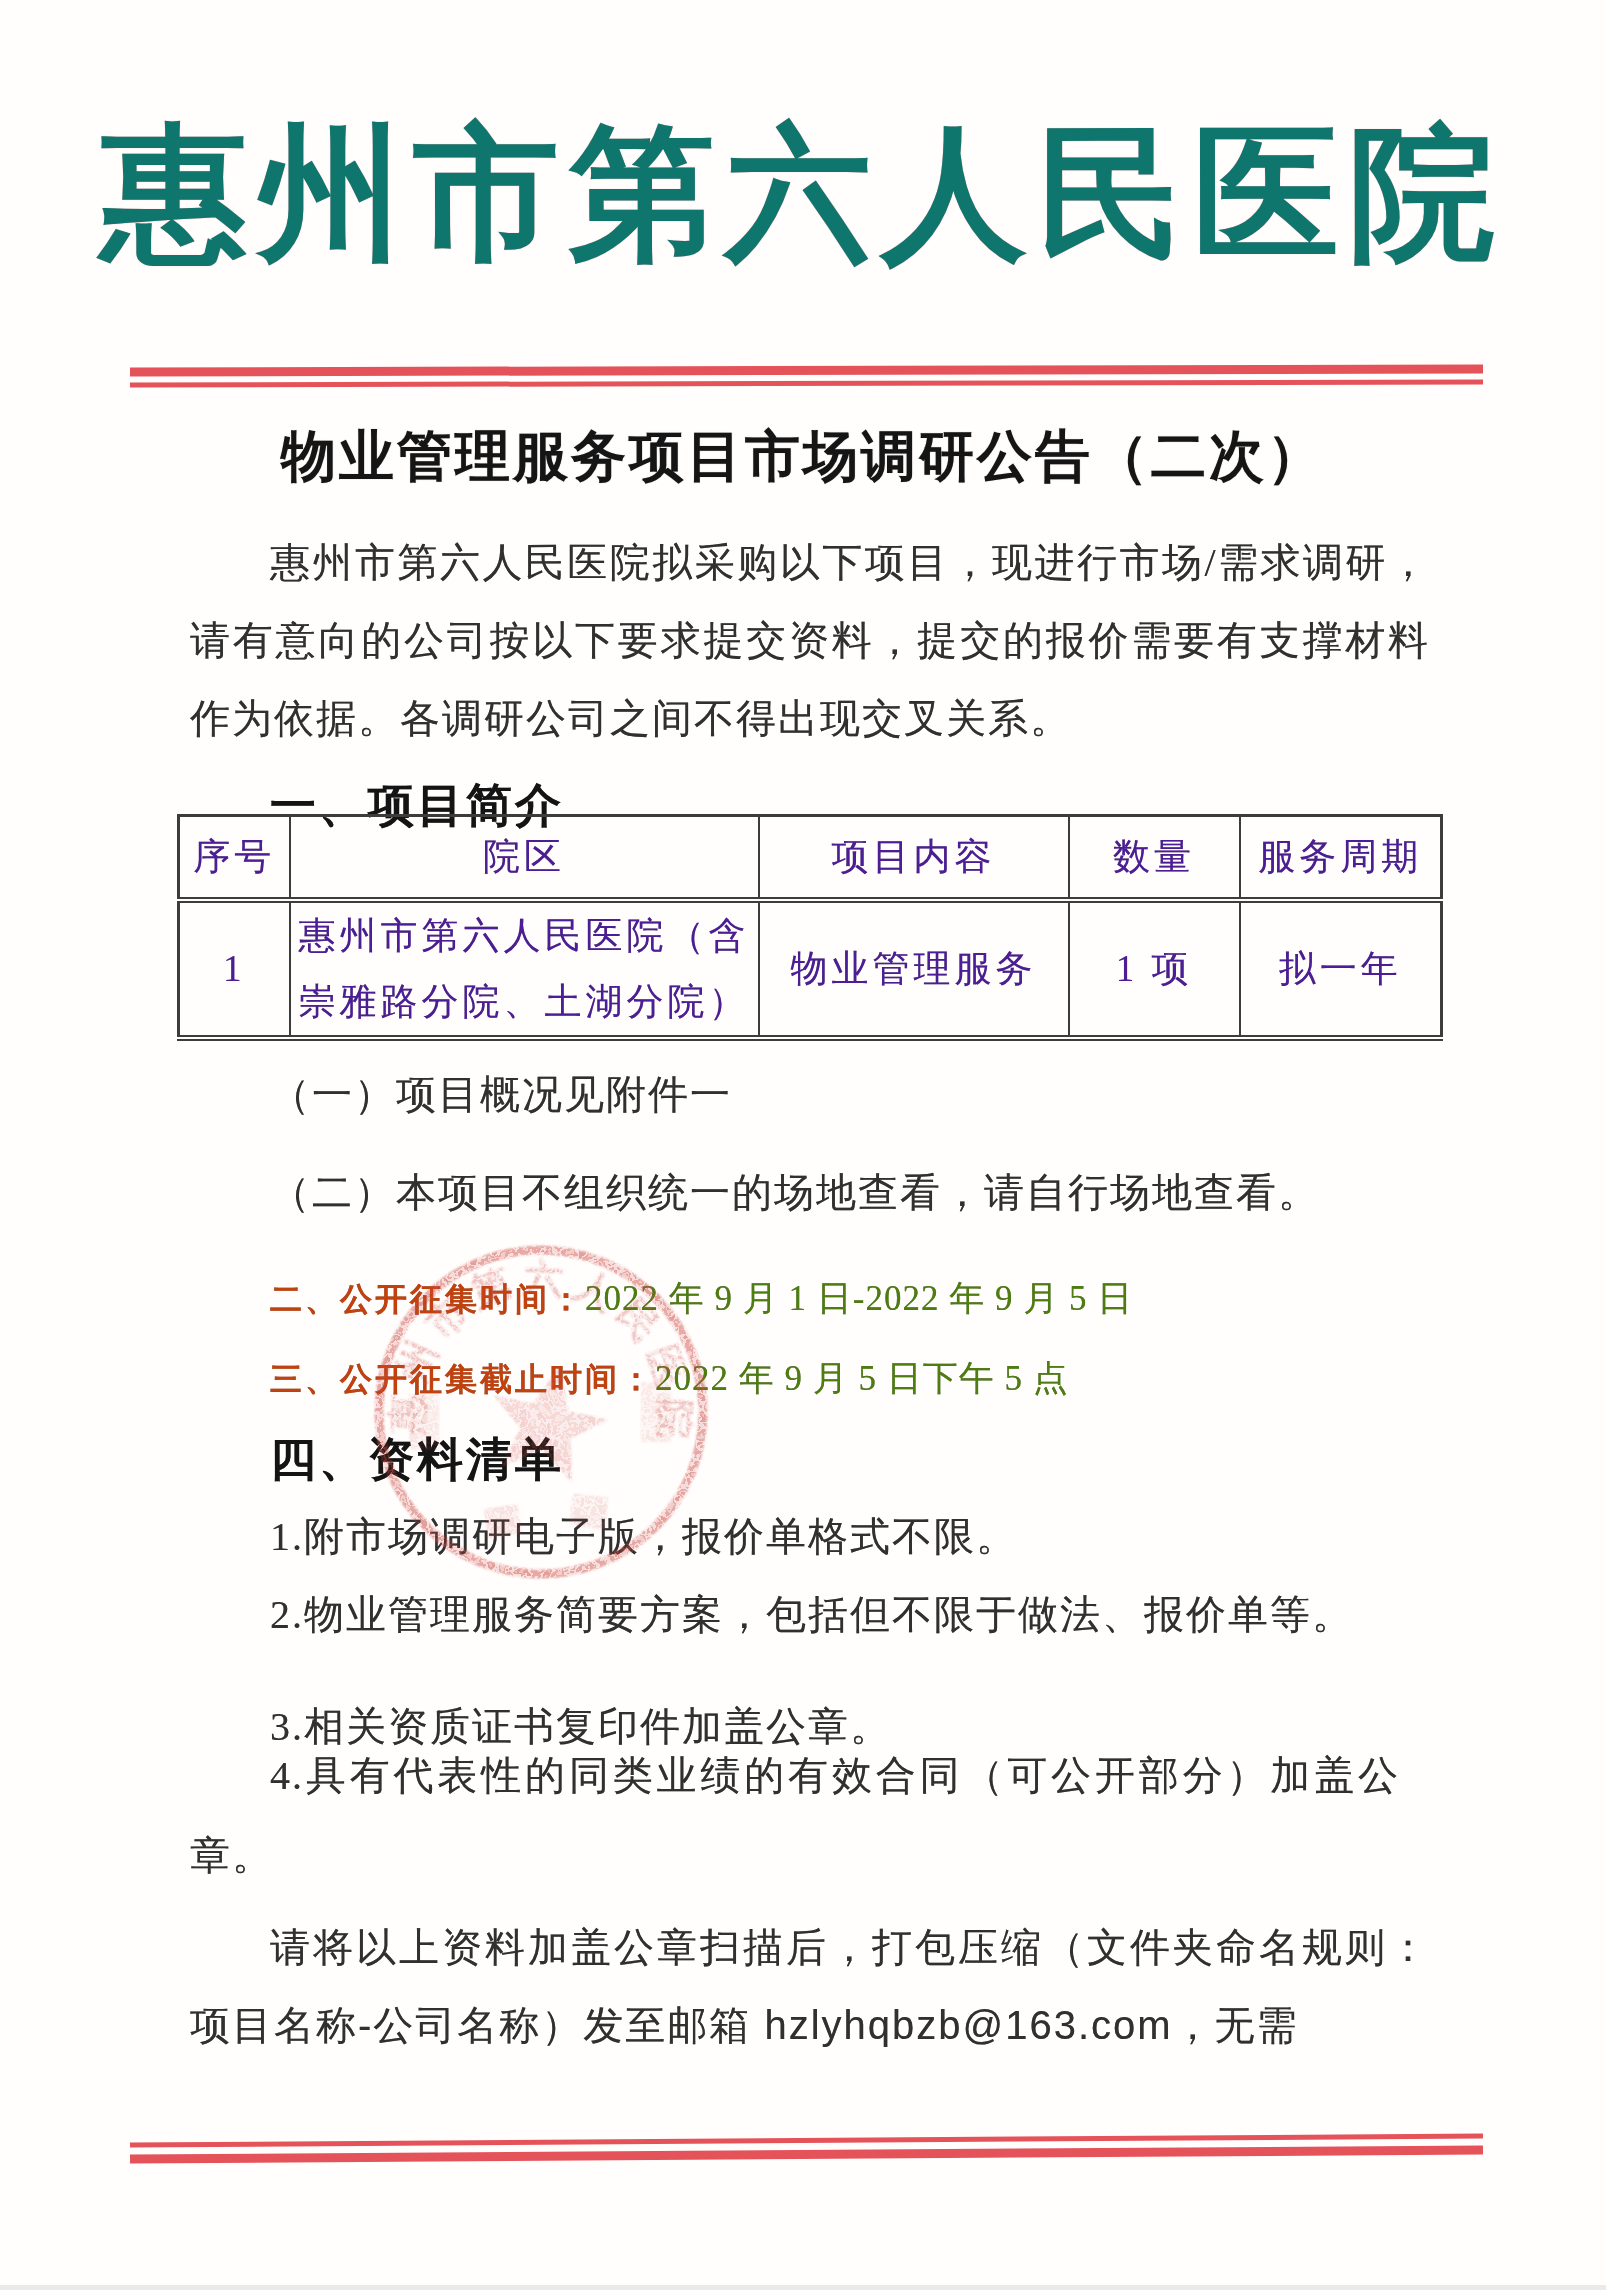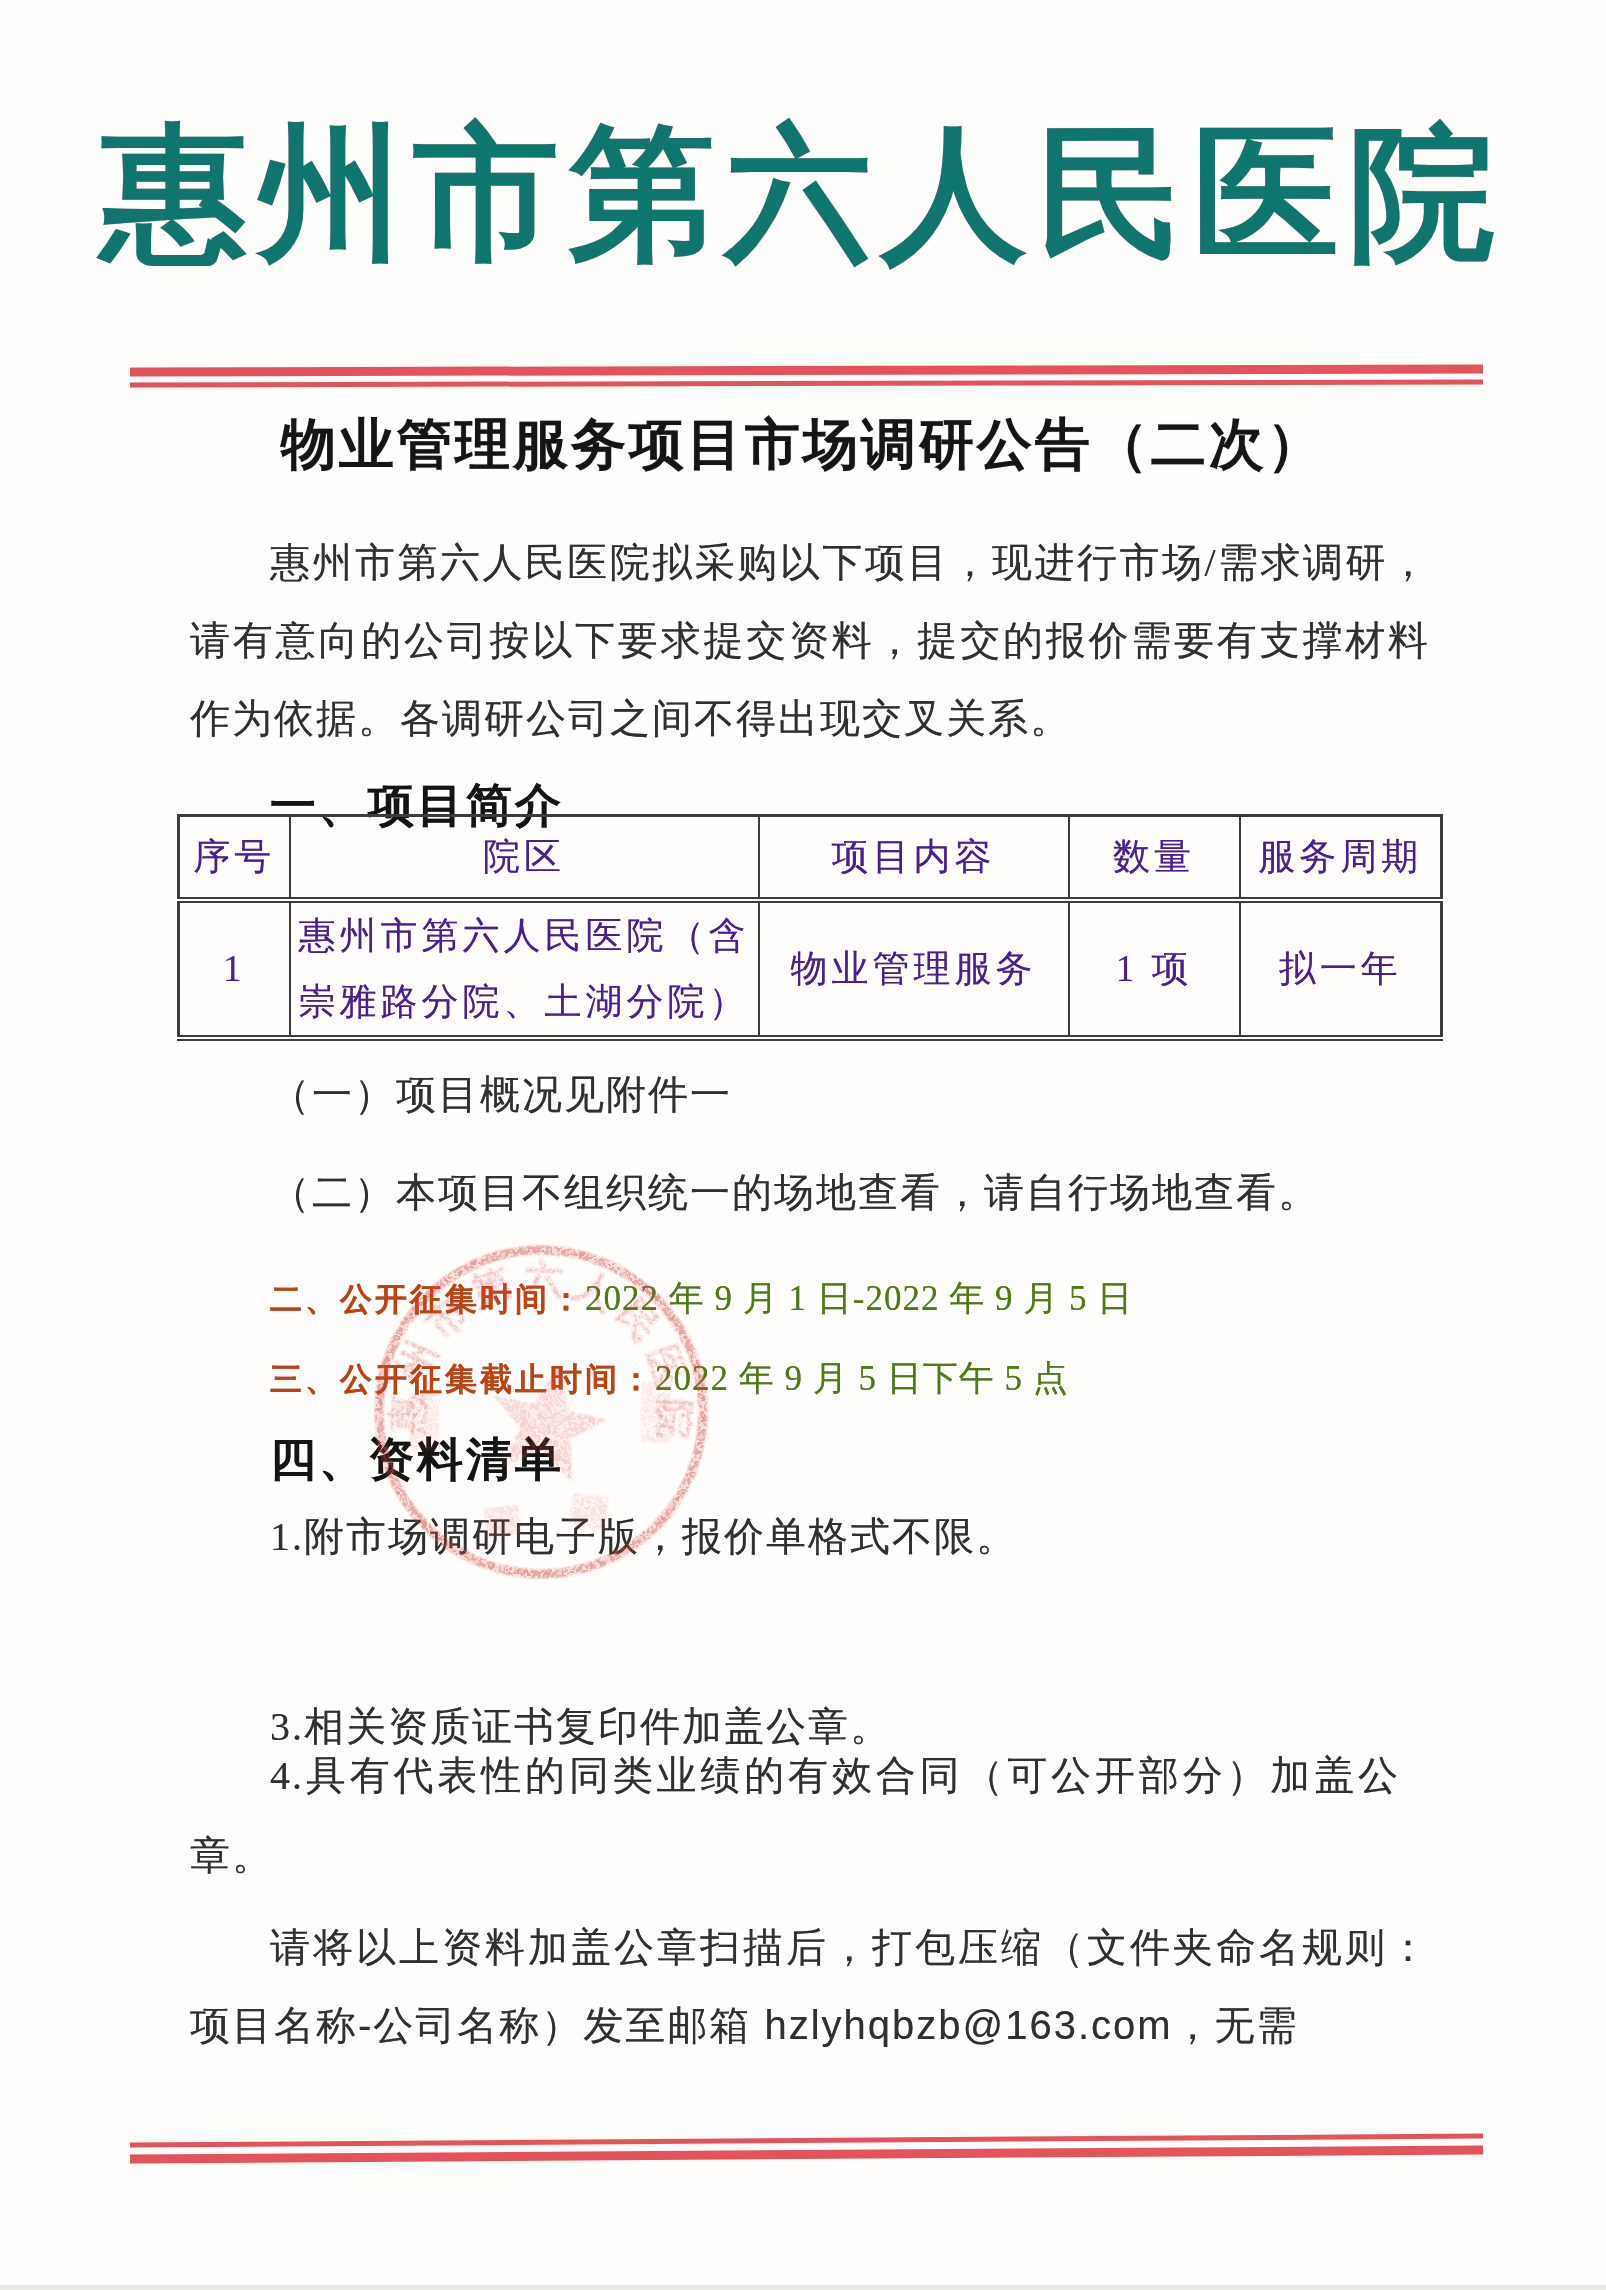--- a/index.html
+++ b/index.html
@@ -26,21 +26,21 @@
     text-shadow:0 0 1px rgba(231,80,90,.55);
     white-space:nowrap;
   }
   .rule{left:130px;width:1353px;background:#e4525a;}
   #rule-top-thick{top:366px;height:9px;transform:rotate(-0.12deg);}
   #rule-top-thin{top:381px;height:5px;transform:rotate(-0.12deg);}
   #rule-bottom-thin{top:2138px;height:5px;transform:rotate(-0.38deg);}
   #rule-bottom-thick{top:2150px;height:9px;transform:rotate(-0.38deg);}
   
   #doc-title{
-    top:408px;left:0;width:100%;
+    top:420px;left:0;width:100%;
     text-align:center;
     font-family:"Liberation Sans", sans-serif;
     font-weight:bold;
     font-size:55px;
     letter-spacing:3px;
     color:#151515;
     text-shadow:0 0 1px rgba(0,0,0,.4);
   }
   .body-text{
     font-size:40px;
@@ -161,20 +161,21 @@
 
   <div id="sec2" class="abs body-text date-line">
     <span class="date-label">二、公开征集时间：</span><span class="date-value">2022 年 9 月 1 日-2022 年 9 月 5 日</span>
   </div>
   <div id="sec3" class="abs body-text date-line">
     <span class="date-label">三、公开征集截止时间：</span><span class="date-value">2022 年 9 月 5 日下午 5 点</span>
   </div>
 
   <div id="sec4-heading" class="abs hei">四、资料清单</div>
   <div id="item1" class="abs body-text list-item">1.附市场调研电子版，报价单格式不限。</div>
+  <div id="item2" class="abs body-text list-item">2.物业管理服务简要方案，包括但不限于做法、报价单等。</div>
   <div id="item3" class="abs body-text list-item">3.相关资质证书复印件加盖公章。</div>
   <div id="item4" class="abs body-text list-item indent">4.具有代表性的同类业绩的有效合同（可公开部分）加盖公章。</div>
 
   <div id="closing" class="abs body-text indent mono-mail">请将以上资料加盖公章扫描后，打包压缩（文件夹命名规则：项目名称-公司名称）发至邮箱 hzlyhqbzb@163.com，无需</div>
 
   <svg id="official-seal" class="abs" viewBox="-169 -169 338 338" xmlns="http://www.w3.org/2000/svg">
     <defs>
       <filter id="rough" x="-15%" y="-15%" width="130%" height="130%">
         <feGaussianBlur in="SourceGraphic" stdDeviation="0.8" result="blur"></feGaussianBlur>
         <feTurbulence type="fractalNoise" baseFrequency="0.09" numOctaves="3" seed="7" result="noise"></feTurbulence>

